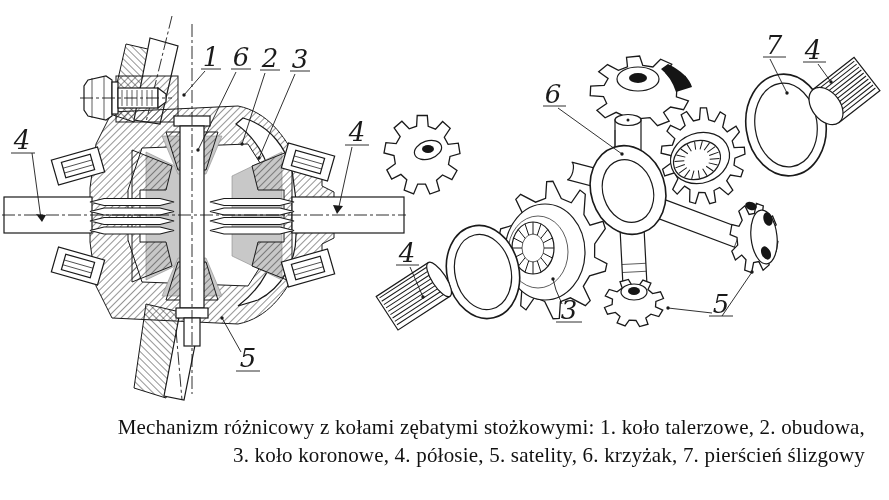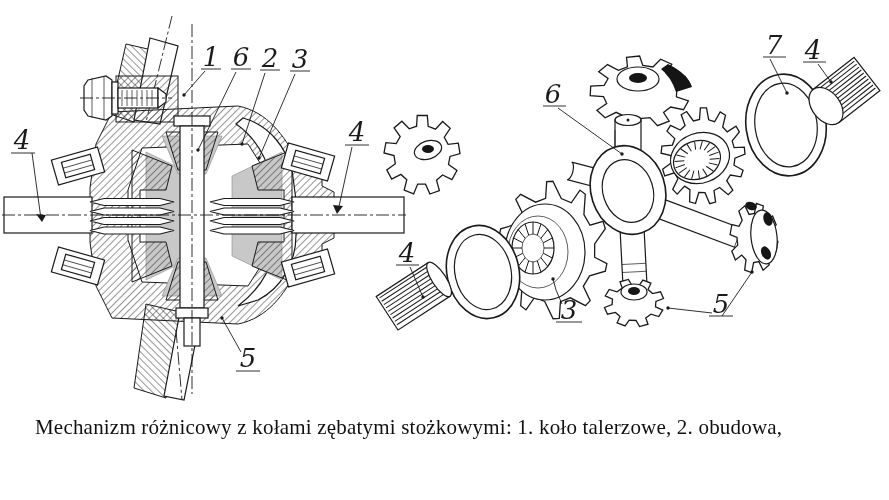--- a/index.html
+++ b/index.html
@@ -14,21 +14,21 @@
   .ht2{fill:url(#h2);stroke:var(--ink);stroke-width:1;}
   .sh{fill:var(--shade);stroke:#8a8a8a;stroke-width:.6;}
   .dk{fill:#151515;stroke:none;}
   .cl{stroke:var(--ink);stroke-width:.9;stroke-dasharray:13 3 3 3;fill:none;}
   .ld{stroke:var(--ink);stroke-width:.9;fill:none;}
   .dot{fill:var(--ink);}
   .num{font:italic 26px "DejaVu Serif",serif;fill:var(--ink);}
   .gear{fill:var(--paper);stroke:var(--ink);stroke-width:1.3;}
   .tk{stroke:var(--ink);stroke-width:1;fill:none;}
   #caption{position:absolute;left:35px;top:413px;width:830px;color:#111;
-           font-size:21px;line-height:28px;letter-spacing:.2px;}
+           font-size:21px;line-height:28px;letter-spacing:.2px;text-align:right;}
 </style>
 </head>
 <body>
 
 <div id="stage">
 <svg width="889" height="408" viewBox="0 0 889 408">
   <defs>
     <pattern id="h1" patternUnits="userSpaceOnUse" width="5" height="5" patternTransform="rotate(45)">
       <line x1="0" y1="0" x2="0" y2="5" stroke="#2b2b2b" stroke-width="1"></line>
     </pattern>
@@ -272,14 +272,15 @@
     <text class="num" x="774" y="54" text-anchor="middle">7</text>
     <text class="num" x="813" y="59" text-anchor="middle">4</text>
     <text class="num" x="407" y="262" text-anchor="middle">4</text>
     <text class="num" x="569" y="319" text-anchor="middle">3</text>
     <text class="num" x="721" y="313" text-anchor="middle">5</text>
   </g>
 </svg>
 
 <div id="caption">
   <div>Mechanizm różnicowy z kołami zębatymi stożkowymi: 1. koło talerzowe, 2. obudowa,</div>
+  <div>3. koło koronowe, 4. półosie, 5. satelity, 6. krzyżak, 7. pierścień ślizgowy</div>
 </div>
 </div>
 
 </body></html>

